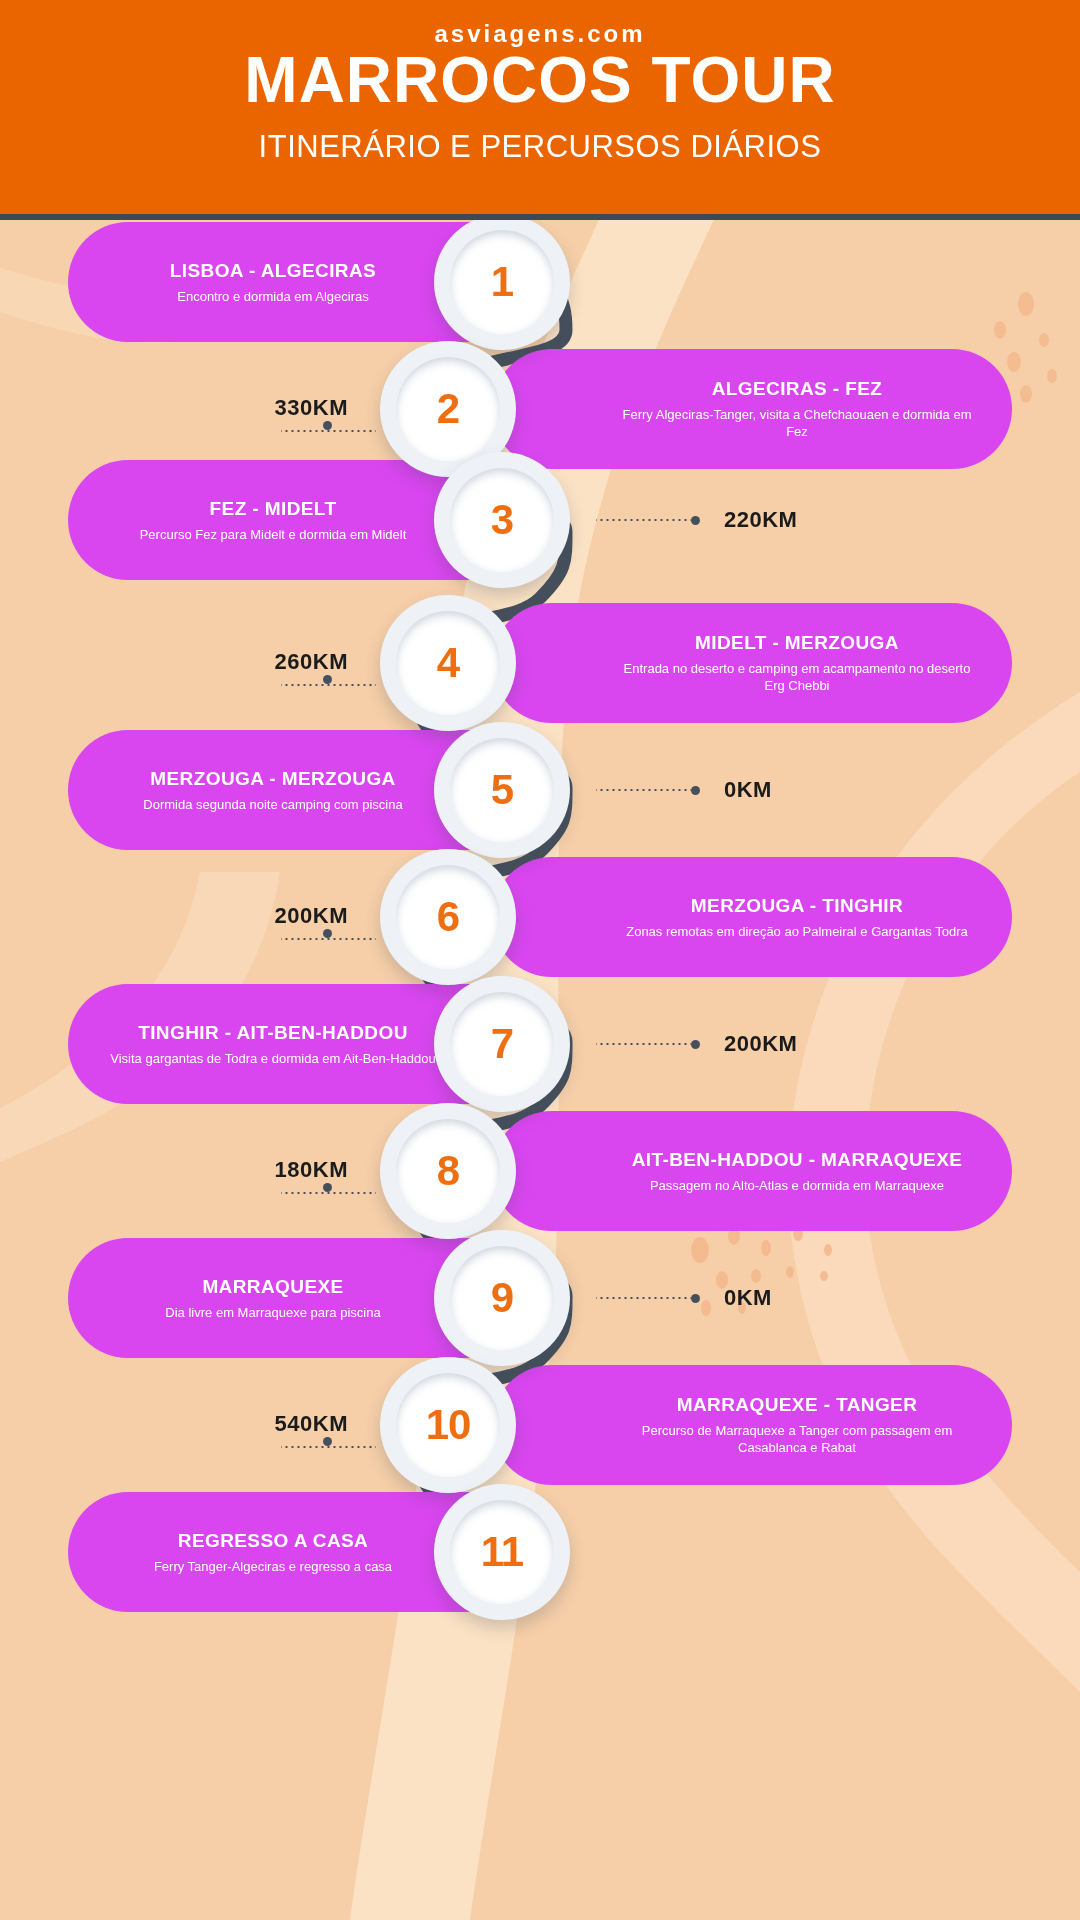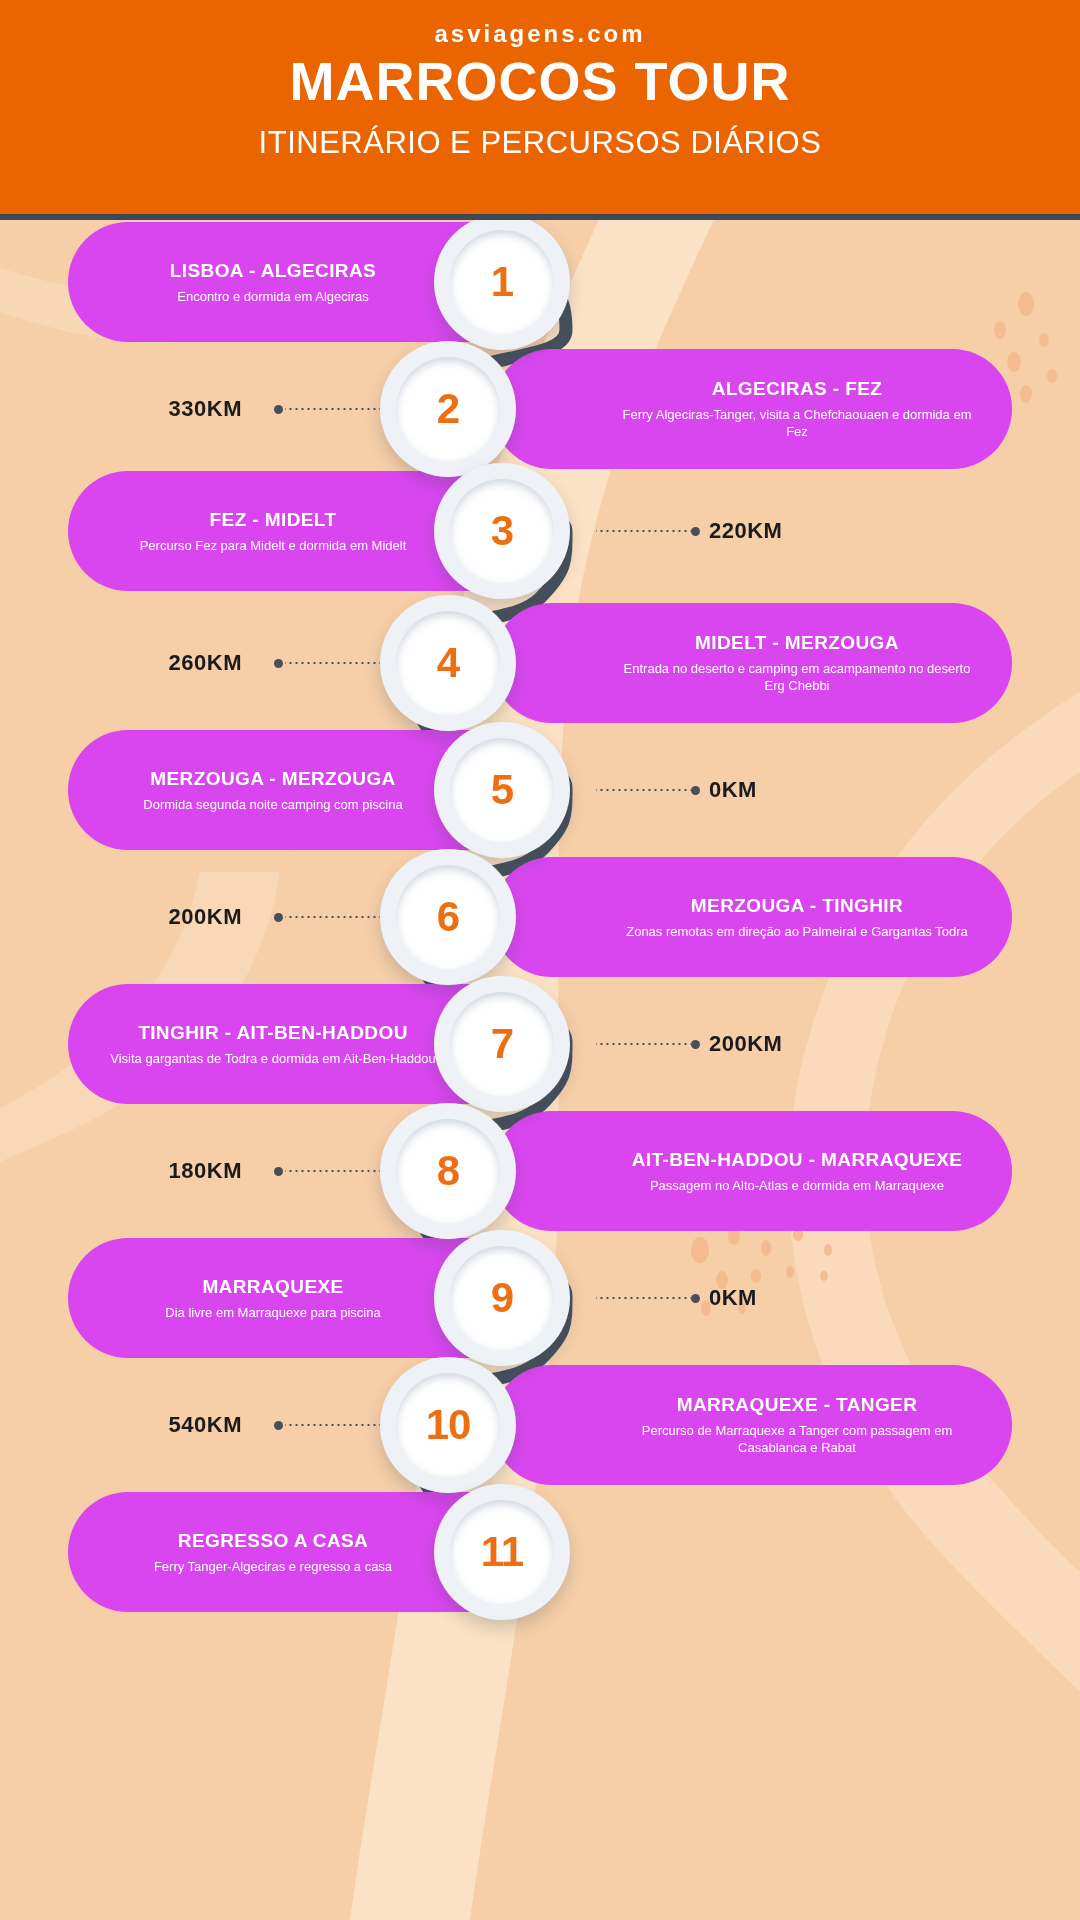--- a/index.html
+++ b/index.html
@@ -17,22 +17,21 @@
     background:#ea6500;
     border-bottom:6px solid #3d4a56;
     text-align:center; z-index:40;
   }
   #site-url {
     margin-top:20px;
     font-size:24px; font-weight:bold; letter-spacing:3px;
     color:#ffffff;
   }
   #main-title {
-    margin-top:6px;
-    font-size:54px; font-weight:bold; letter-spacing:1px;
+    font-size:64px; font-weight:bold; letter-spacing:1px;
     color:#ffffff; line-height:1.02;
   }
   #sub-title {
     margin-top:16px;
     font-size:31px; font-weight:normal; letter-spacing:0.5px;
     color:#ffffff;
   }
 
   
   #bg-decor { position:absolute; left:0; top:172px; width:1080px; height:1748px; z-index:1; }
@@ -113,23 +112,23 @@
   .dline {
     height:2px; width:95px; flex:0 0 auto;
     background-image: radial-gradient(circle, #46505c 1px, rgba(0,0,0,0) 1.3px);
     background-size:6px 2px;
     background-repeat:repeat-x;
     background-position:center;
   }
   
   .row.left  .dist { left:594px; }
   .row.left  .dist .dline { margin-left:2px; }
-  .row.left  .dist .dist-text { margin-left:9px; }
-  
-  .row.right .dist { right:700px; }
+  .row.left  .dist .dist-text { margin-left:24px; }
+  
+  .row.right .dist { right:700px; flex-direction:column; }
   .row.right .dist .dist-text { margin-right:32px; }
   .row.right .dist .dline { margin-left:2px; }
 
   
   #palm { position:absolute; z-index:15; }
 </style>
 </head>
 <body>
 
 <div id="bg-decor">
@@ -238,21 +237,21 @@
         <div class="badge-inner">
           <div class="badge-num">2</div>
         </div>
       </div>
       <div class="dist">
         <span class="dist-text">330KM</span>
         <span class="dot"></span>
         <span class="dline"></span>
       </div>
     </div>
-    <div class="row left" style="top: 471px;">
+    <div class="row left" style="top: 460px;">
       <div class="card">
         <div class="card-title">FEZ - MIDELT</div>
         <div class="card-desc">Percurso Fez para Midelt e dormida em Midelt</div>
       </div>
       <div class="badge">
         <div class="badge-inner">
           <div class="badge-num">3</div>
         </div>
       </div>
       <div class="dist">

